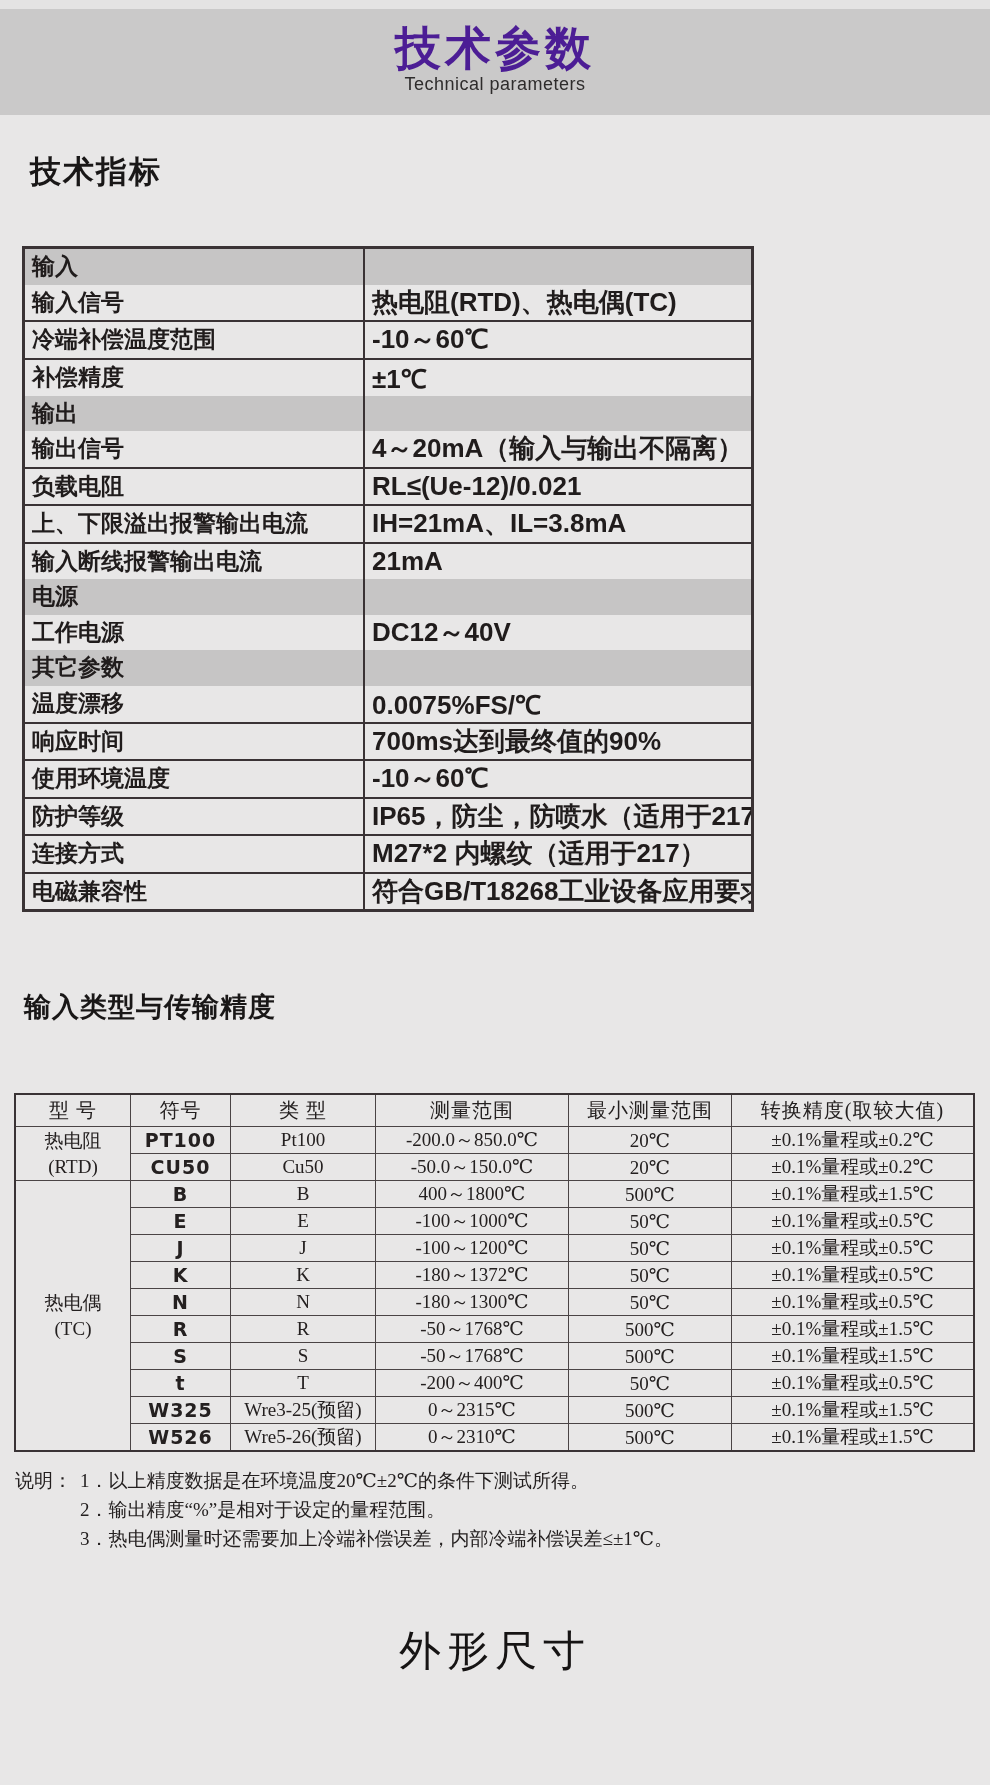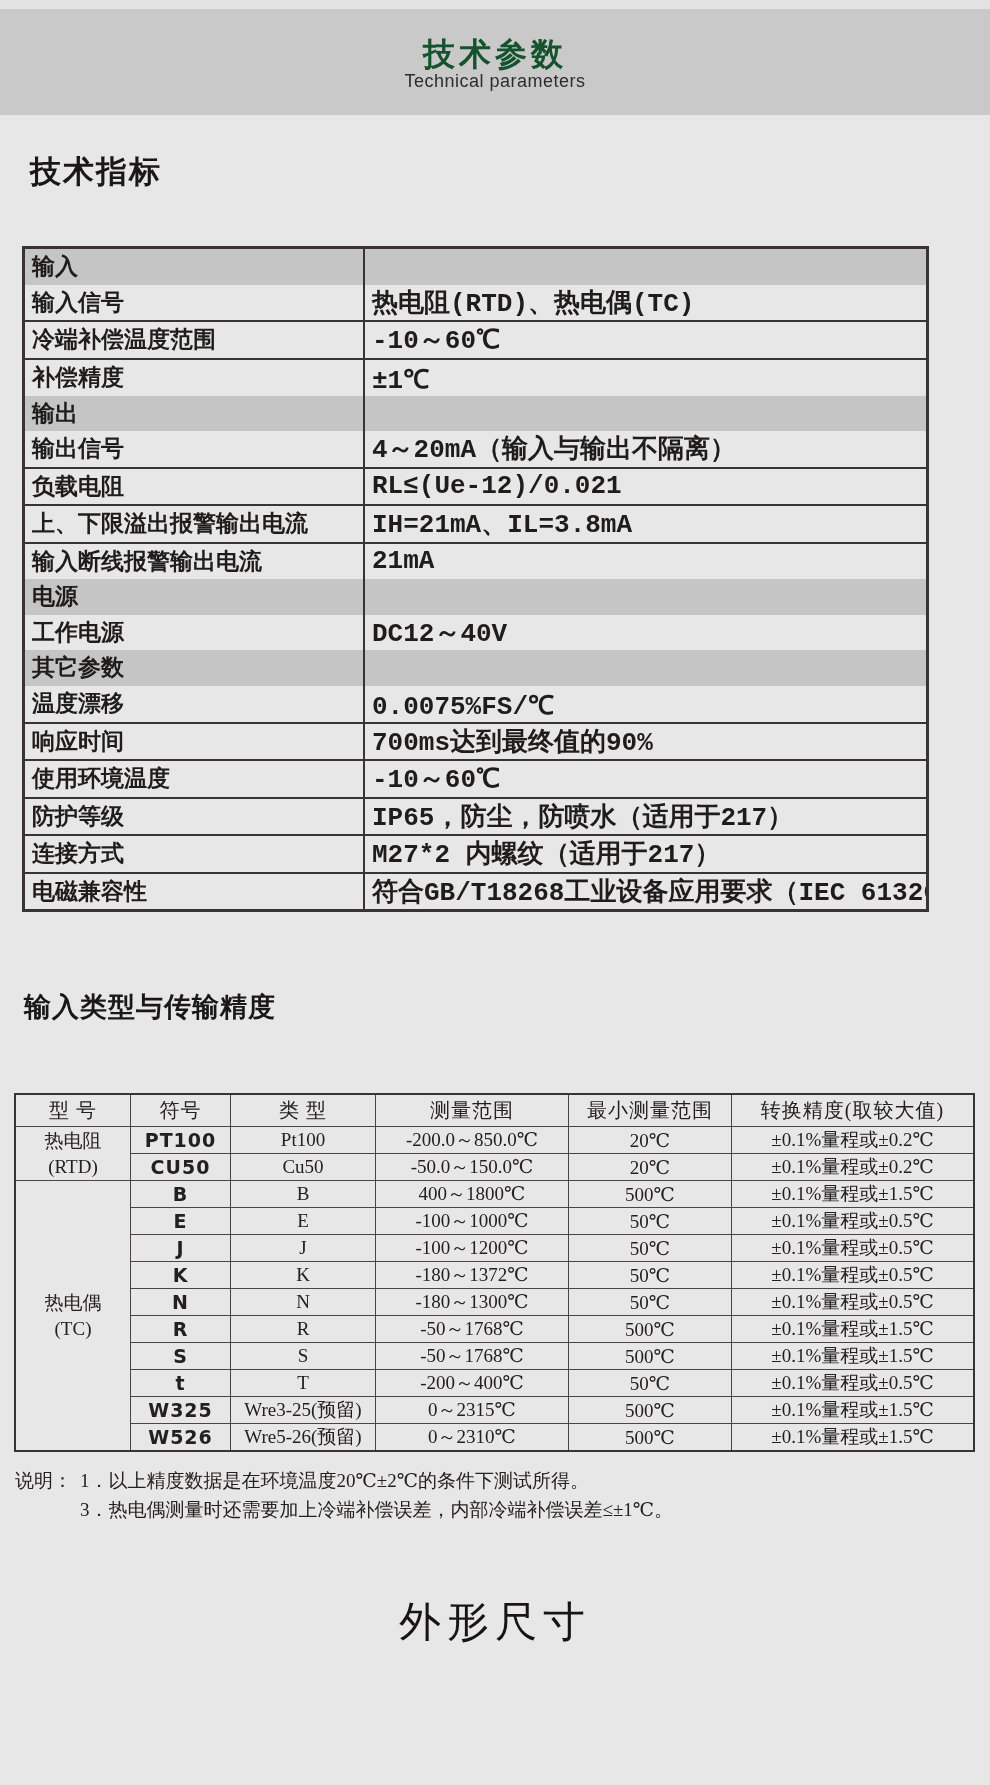--- a/index.html
+++ b/index.html
@@ -8,21 +8,21 @@
     background:#e8e7e7;
     font-family:"Liberation Sans","DejaVu Sans",sans-serif;
     color:#1c1a1a;
   }
   
   .top-strip{height:9px;background:#e4e3e3;}
   .banner{
     height:106px;background:#cac9c9;text-align:center;
   }
   .banner-title{
-    padding-top:26px;font-size:32px;font-weight:bold;letter-spacing:4px;color:#14532d;
+    padding-top:12px;font-size:46px;font-weight:bold;letter-spacing:4px;color:#4c1d95;
     line-height:1.2;
   }
   .banner-sub{
     font-size:18px;color:#2e2c2c;letter-spacing:.5px;margin-top:-2px;
     font-weight:400;
   }
   
   .h-spec{
     margin:36px 15px 0 30px;font-size:31px;font-weight:600;letter-spacing:2px;color:#191717;
     height:42px;line-height:42px;
@@ -31,23 +31,23 @@
     margin:76px 0 0 24px;font-size:27px;font-weight:600;letter-spacing:1px;color:#191717;
     height:38px;line-height:38px;
   }
   .h-dim{
     margin-top:70px;text-align:center;font-size:42px;font-weight:500;letter-spacing:6px;color:#161414;
     height:56px;line-height:56px;
   }
   
   table{border-collapse:collapse;table-layout:fixed;}
   .spec-table{
-    margin:53px 0 0 22px;width:907px;
+    margin:53px 0 0 22px;width:732px;
     border:3px solid #3a3335;
-    font-family:Liberation Mono, monospace;
+    font-family:Liberation Sans, sans-serif;
   }
   .spec-table td{
     height:35.5px;padding:0 0 0 7px;vertical-align:middle;
     font-size:23px;font-weight:bold;color:#201c1c;
     white-space:nowrap;overflow:hidden;
   }
   .spec-table td.lbl{width:331px;border-right:2px solid #3a3335;}
   .spec-table td.val{font-size:26px;margin-left:20px;}
   .spec-table tr.sec td{background:#c6c5c5;}
   .spec-table tr.d + tr.d td{border-top:2px solid #3a3335;}
@@ -275,17 +275,18 @@
       <td>500℃</td>
       <td>±0.1%量程或±1.5℃</td>
     </tr>
   </tbody>
 </table>
 
 <div class="notes">
   <div class="notes-label">说明：</div>
   <div>
     <div class="note-line">1．以上精度数据是在环境温度20℃±2℃的条件下测试所得。</div>
+    <div class="note-line">2．输出精度“%”是相对于设定的量程范围。</div>
     <div class="note-line">3．热电偶测量时还需要加上冷端补偿误差，内部冷端补偿误差≤±1℃。</div>
   </div>
 </div>
 
 <div class="h-dim">外形尺寸</div>
 
 </body></html>

